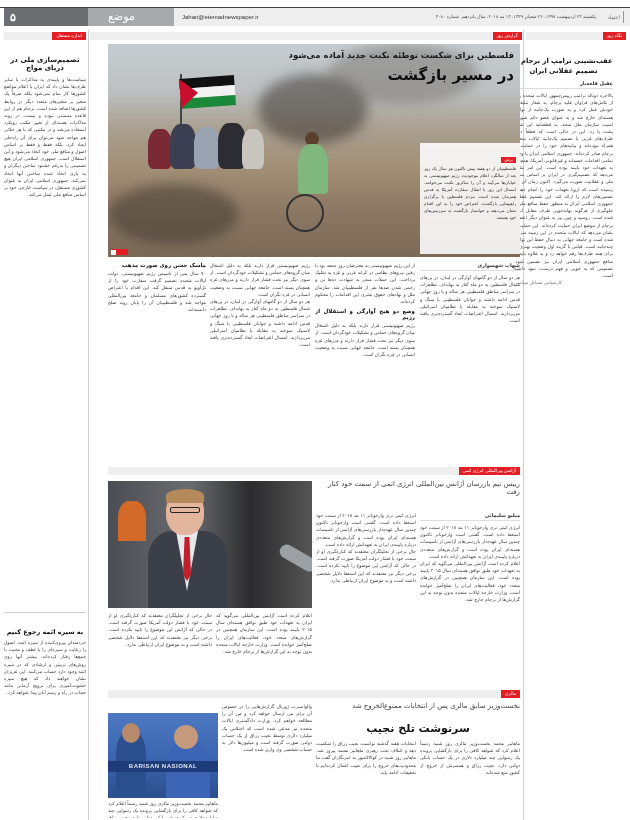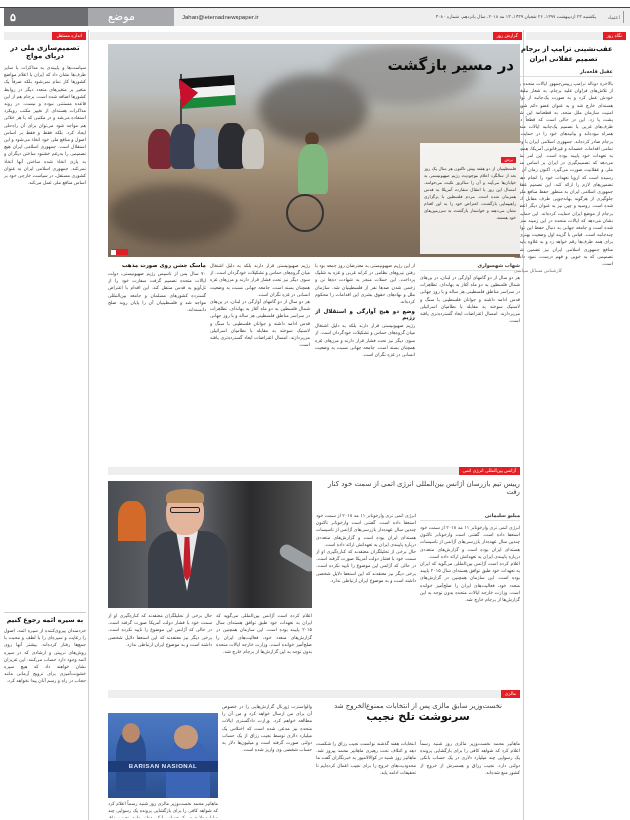--- a/index.html
+++ b/index.html
@@ -19,21 +19,21 @@
   .tagbar { position: absolute; height: 8px; background: #eeeeee; }
   .tag { position: absolute; right: 0; top: 0; height: 8px; background: #e31e24; color: #fff; font-size: 4.5px; line-height: 8px; padding: 0 4px; direction: rtl; }
 
   
   .vrule { position: absolute; width: 1px; background: #cfcfcf; }
   .hrule { position: absolute; height: 1px; background: #cfcfcf; }
 
   
   .col { position: absolute; direction: rtl; text-align: justify; overflow: hidden; }
   .bodytext { font-size: 4.6px; line-height: 7.2px; color: #3a3a3a; }
-  .hl-lg { font-weight: bold; color: #111; text-align: center; }
+  .hl-lg { font-weight: bold; color: #111; text-align: center; margin-top: 12px; }
   .byline { font-size: 5px; font-weight: bold; color: #333; border-bottom: 1px solid #ddd; padding-bottom: 2px; margin-bottom: 3px; }
   .subhead { font-size: 5.5px; font-weight: bold; color: #111; margin: 3px 0 2px; }
 
   
   .photo1 { position: absolute; left: 108px; top: 44px; width: 412px; height: 213px; overflow: hidden;
     background: linear-gradient(180deg, #c6ccd0 0%, #bcc0c1 22%, #a99f90 40%, #a28f76 58%, #8c7863 78%, #7a6957 100%); }
   .smoke { position: absolute; border-radius: 50%; filter: blur(6px); }
   .flag { position: absolute; left: 72px; top: 33px; width: 55px; height: 30px; transform: rotate(-4deg); }
   .flag .b { position: absolute; left: 0; top: 0; width: 100%; height: 33%; background: #111; }
   .flag .w { position: absolute; left: 0; top: 33%; width: 100%; height: 34%; background: #f2f2f2; }
@@ -135,20 +135,21 @@
     <div class="person" style="left:0; top:10px; width:24px; height:40px; background:#7a2a34;"></div>
     <div class="person" style="left:22px; top:5px; width:26px; height:45px; background:#3a3f52;"></div>
     <div class="person" style="left:46px; top:8px; width:26px; height:42px; background:#9aa3b1;"></div>
     <div class="person" style="left:70px; top:4px; width:28px; height:46px; background:#2b2d33;"></div>
     <div class="person" style="left:94px; top:10px; width:22px; height:40px; background:#c9c6c0;"></div>
   </div>
   <div class="man-head"></div>
   <div class="man"></div>
   <div class="wheelchair"></div>
   <div class="photo-overlay">
+    <div class="ov-kicker">فلسطین برای شکست توطئه نکبت جدید آماده می‌شود</div>
     <div class="ov-title">در مسیر بازگشت</div>
   </div>
   <div class="caption-box">
     <span class="caption-tag">برش</span>
     <div class="caption-text">فلسطینیان از دو هفته پیش تاکنون هر سال یک روز بعد از سالگرد اعلام موجودیت رژیم صهیونیستی به خیابان‌ها می‌آیند و آن را سالروز نکبت می‌خوانند. امسال این روز با انتقال سفارت آمریکا به قدس همزمان شده است. مردم فلسطین با برگزاری راهپیمایی بازگشت، اعتراض خود را به این اقدام نشان می‌دهند و خواستار بازگشت به سرزمین‌های خود هستند.</div>
   </div>
   <div class="photo-credit"></div>
   <div class="photo-credit-cam"></div>
 </div>
 
@@ -199,21 +200,21 @@
   <div class="bodytext">اعلام کرده است آژانس بین‌المللی می‌گوید که ایران به تعهدات خود طبق توافق هسته‌ای سال ۲۰۱۵ پایبند بوده است. این سازمان همچنین در گزارش‌های متعدد خود، فعالیت‌های ایران را صلح‌آمیز خوانده است. وزارت خارجه ایالات متحده بدون توجه به این گزارش‌ها از برجام خارج شد.</div>
 </div>
 <div class="col" style="left:108px; top:612px; width:104px; height:72px;">
   <div class="bodytext">حال برخی از تحلیلگران معتقدند که کناره‌گیری او از سمت خود با فشار دولت آمریکا صورت گرفته است. در حالی که آژانس این موضوع را تایید نکرده است. برخی دیگر نیز معتقدند که این استعفا دلایل شخصی داشته است و به موضوع ایران ارتباطی ندارد.</div>
 </div>
 
 <div class="tagbar" style="left:108px; top:690px; width:412px;">
   <span class="tag">مالزی</span>
 </div>
 <div class="col" style="left:316px; top:702px; width:204px; height:34px;">
-  <div style="font-size:7px; color:#444; text-align:center;">نخست‌وزیر سابق مالزی پس از انتخابات ممنوع‌الخروج شد</div>
+  <div style="font-size:7px; color:#444; text-align:right;">نخست‌وزیر سابق مالزی پس از انتخابات ممنوع‌الخروج شد</div>
   <div class="hl-lg" style="font-size:11px; ">سرنوشت تلخ نجیب</div>
 </div>
 <div class="col" style="left:420px; top:740px; width:100px; height:76px;">
   <div class="bodytext">ماهاتیر محمد نخست‌وزیر مالزی روز شنبه رسماً اعلام کرد که شواهد کافی را برای بازگشایی پرونده یک رسوایی چند میلیارد دلاری در یک حساب بانکی دولتی دارد. نجیب رزاق و همسرش از خروج از کشور منع شده‌اند.</div>
 </div>
 <div class="col" style="left:316px; top:740px; width:100px; height:76px;">
   <div class="bodytext">انتخابات هفته گذشته توانست نجیب رزاق را شکست دهد و ائتلاف تحت رهبری ماهاتیر محمد پیروز شد. ماهاتیر روز شنبه در کوالالامپور به خبرنگاران گفت ما محدودیت‌های خروج را برای نجیب اعمال کرده‌ایم تا تحقیقات ادامه یابد.</div>
 </div>
 <div class="col" style="left:222px; top:703px; width:90px; height:113px;">
   <div class="bodytext">والواسترت ژورنال گزارش‌هایی را در خصوص آن برای من ارسال خواهد کرد و من آن را مطالعه خواهم کرد. وزارت دادگستری ایالات متحده نیز مدعی شده است که اختلاس یک میلیارد دلاری توسط نجیب رزاق از یک حساب دولتی صورت گرفته است و میلیون‌ها دلار به حساب شخصی وی واریز شده است.</div>

